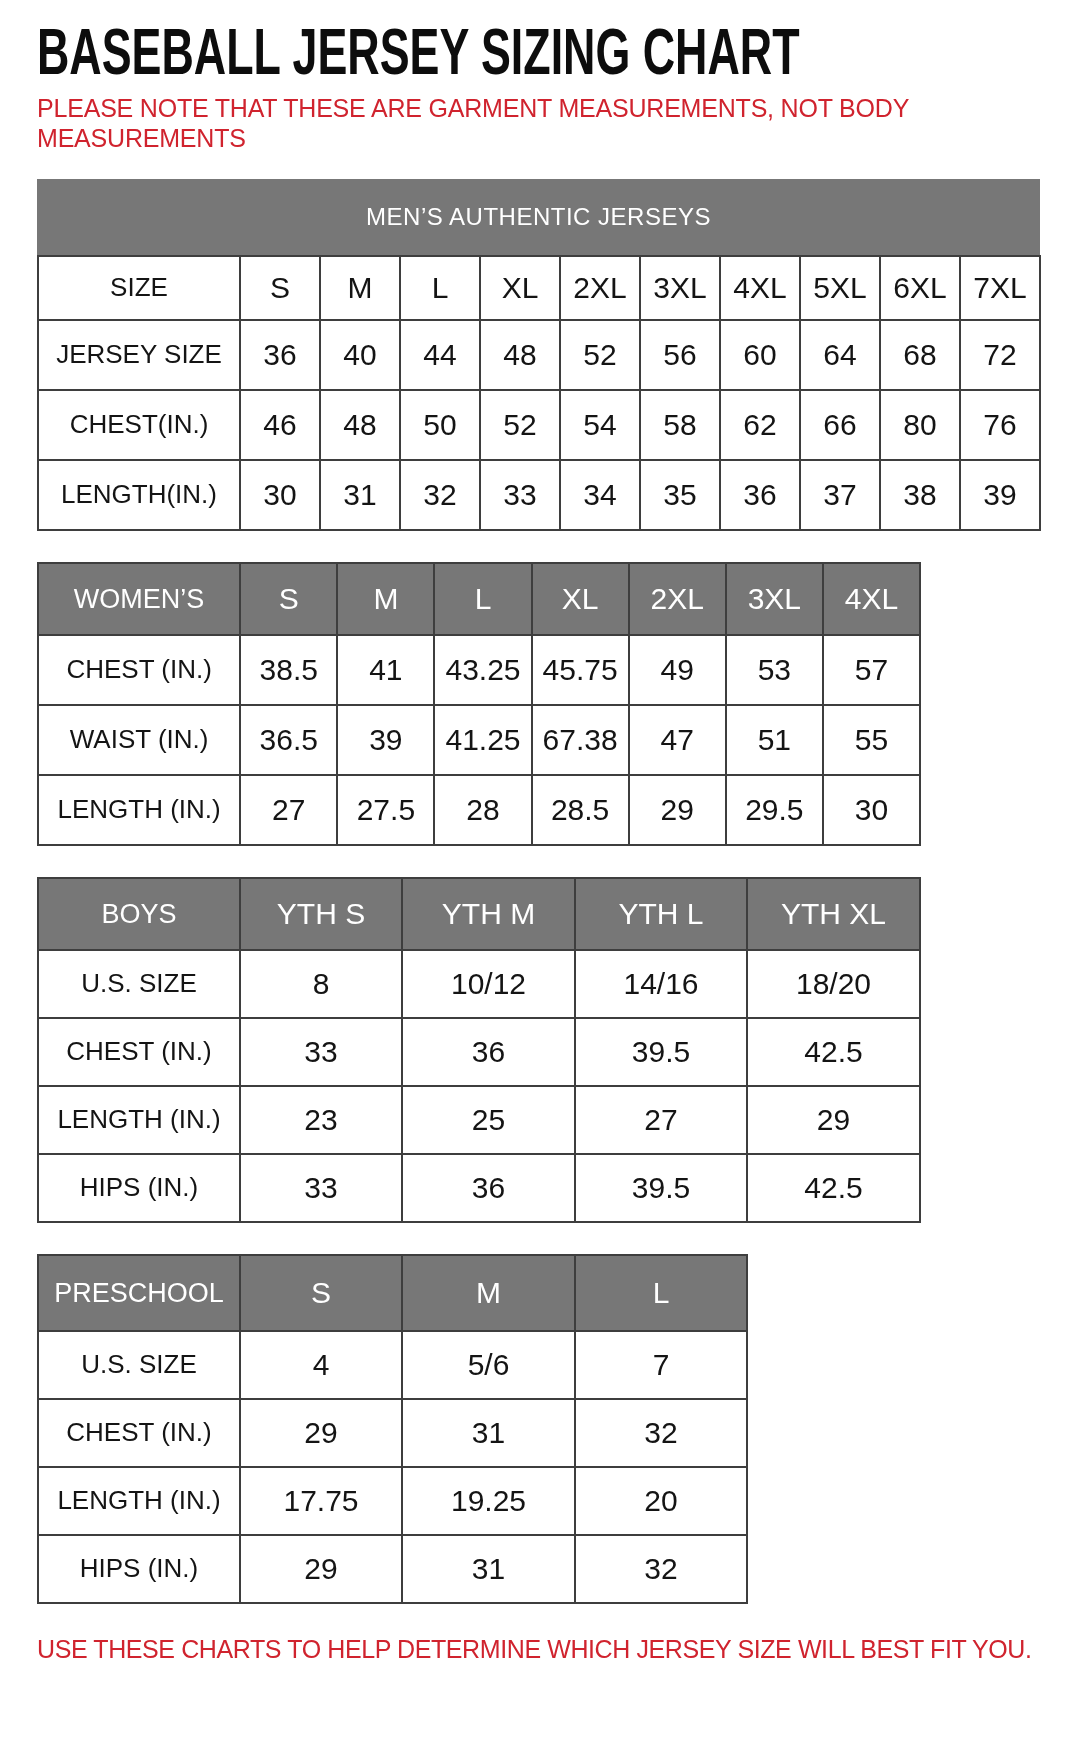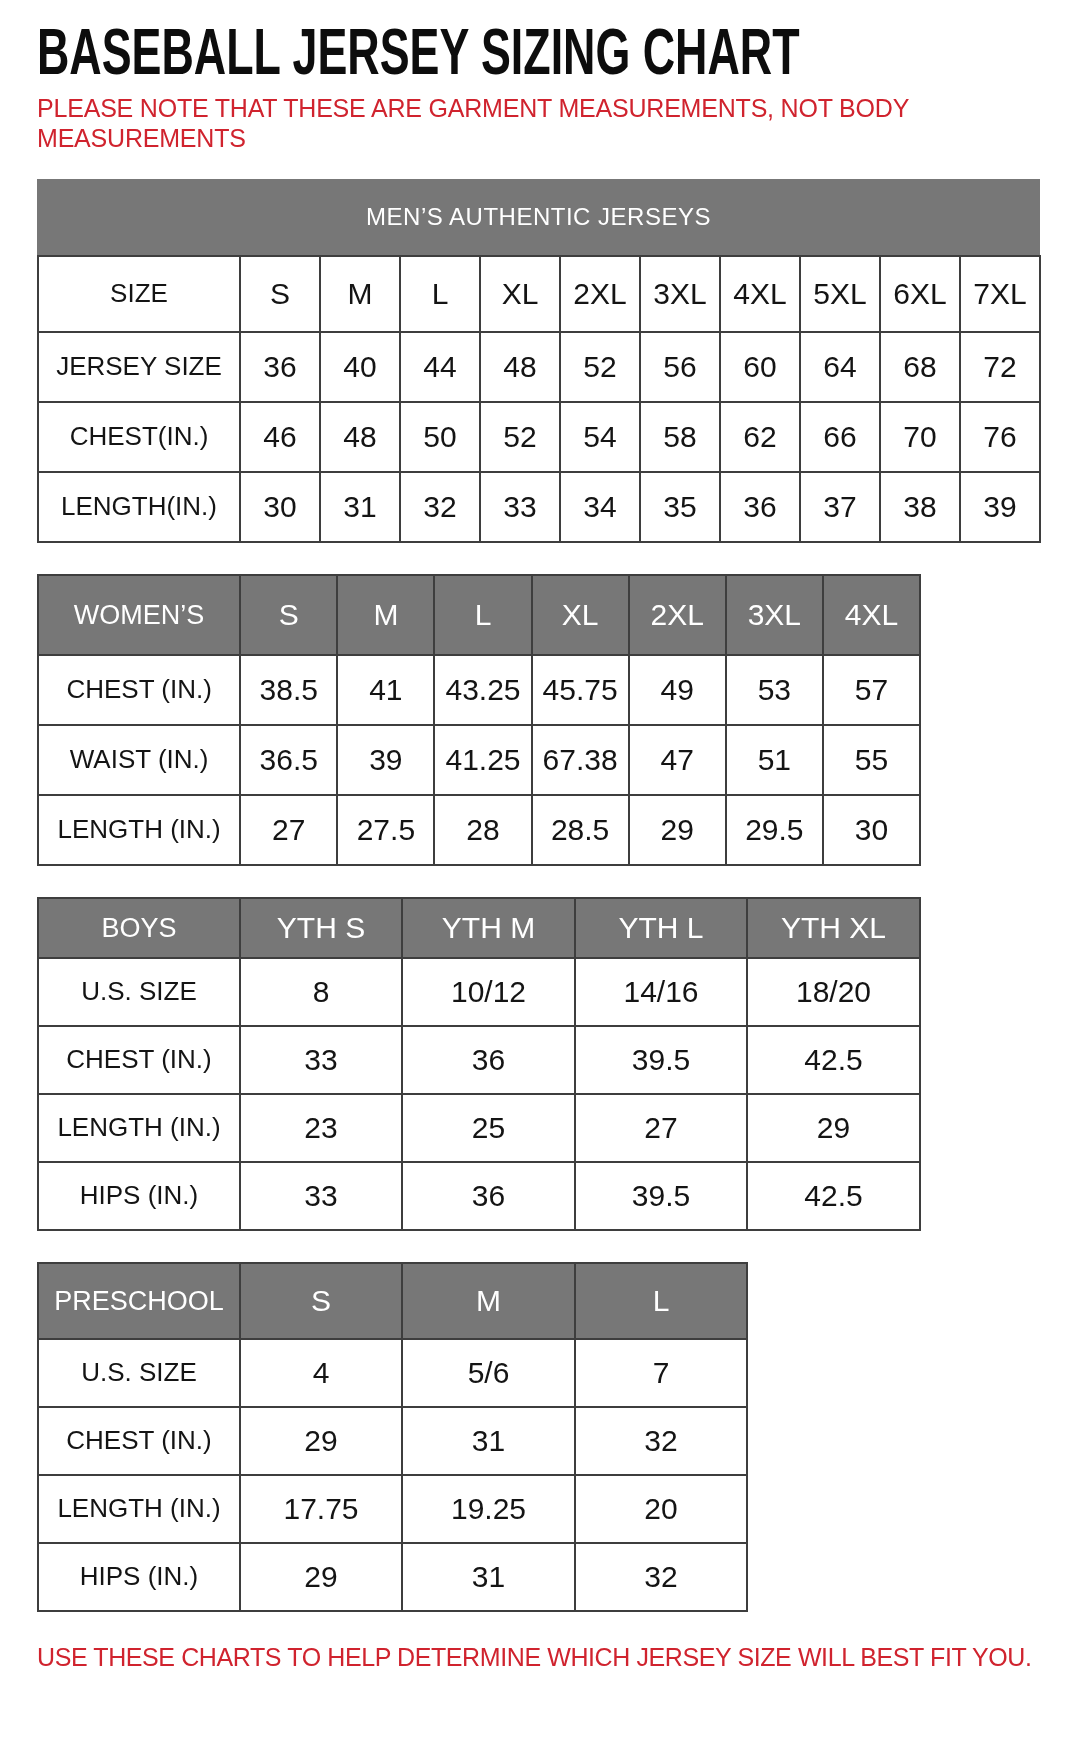--- a/index.html
+++ b/index.html
@@ -72,27 +72,27 @@
   }
   table.grid th {
     background: #777777;
     color: #ffffff;
     font-weight: normal;
     font-size: 30px;
   }
   table.grid th.lbl { font-size: 27px; }
   .mens-table  { width: 1004px; }
   .mens-table tr { height: 70px; }
-  .mens-table tr.r0 { height: 76px; border-radius: 32px; }
+  .mens-table tr.r0 { height: 64px; border-radius: 32px; }
   .womens-table { width: 884px; }
   .womens-table tr { height: 70px; }
-  .womens-table tr.head { height: 80px; }
+  .womens-table tr.head { height: 72px; }
   .boys-table { width: 884px; }
   .boys-table tr { height: 68px; }
-  .boys-table tr.head { height: 60px; }
+  .boys-table tr.head { height: 72px; }
   .preschool-table { width: 710px; }
   .preschool-table tr { height: 68px; }
   .preschool-table tr.head { height: 76px; }
 </style>
 </head>
 <body>
 
 <div class="page">
 
   <h1 class="page-title">BASEBALL JERSEY SIZING CHART</h1>
@@ -145,21 +145,21 @@
       <tr>
         <td class="lbl">CHEST(IN.)</td>
         <td>46</td>
         <td>48</td>
         <td>50</td>
         <td>52</td>
         <td>54</td>
         <td>58</td>
         <td>62</td>
         <td>66</td>
-        <td>70</td>
+        <td>80</td>
         <td>76</td>
       </tr>
       <tr>
         <td class="lbl">LENGTH(IN.)</td>
         <td>30</td>
         <td>31</td>
         <td>32</td>
         <td>33</td>
         <td>34</td>
         <td>35</td>

